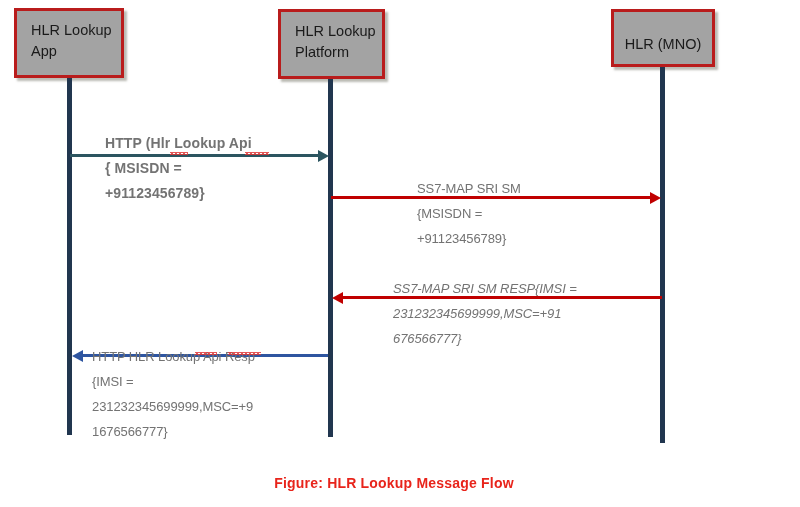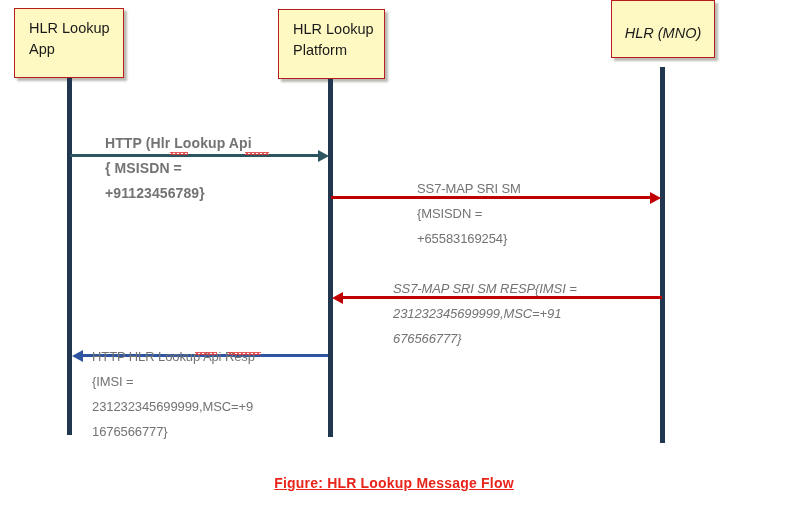--- a/index.html
+++ b/index.html
@@ -18,22 +18,22 @@
   .canvas {
     position: absolute;
     left: 0; top: 0;
     width: 800px;
     height: 507px;
   }
 
   
   .actor-box {
     position: absolute;
-    background: #fef9c3;
-    border: 1px solid #b91c1c;
+    background: #a3a3a3;
+    border: 3px solid #b91c1c;
     box-shadow: 3px 3px 2px rgba(150,150,140,0.65);
     box-sizing: border-box;
   }
   .actor-label {
     position: absolute;
     left: 14px;
     right: 6px;
     top: 9px;
     font-size: 14.5px;
     line-height: 21px;
@@ -99,58 +99,57 @@
   
   .caption {
     position: absolute;
     left: 0;
     width: 788px;
     text-align: center;
     font-weight: bold;
     font-size: 14px;
     color: #E8241B;
     letter-spacing: 0.2px;
-    text-decoration: underline;
   }
 </style>
 </head>
 <body>
 
 <div class="canvas">
 
   <div class="actor-box" style="left:14px; top:8px; width:110px; height:70px;">
     <div class="actor-label">HLR Lookup
 App</div>
   </div>
   <div class="lifeline" style="left:67px; top:78px; height:357px;"></div>
 
   <div class="actor-box" style="left:278px; top:9px; width:107px; height:70px;">
     <div class="actor-label">HLR Lookup
 Platform</div>
   </div>
   <div class="lifeline" style="left:328px; top:79px; height:358px;"></div>
 
-  <div class="actor-box" style="left:611px; top:0; width:104px; height:58px;font-style:italic;">
+  <div class="actor-box" style="left:611px; top:9px; width:104px; height:58px;">
     <div class="actor-label center">HLR (MNO)</div>
   </div>
   <div class="lifeline" style="left:660px; top:67px; height:376px;"></div>
 
   <div class="arrow-line" style="left:70px; top:154px; width:250px; background:#2C5560;"></div>
   <div class="arrow-head right" style="left:318px; top:149.5px; border-left-color:#2C5560;"></div>
   <div class="msg-text bold" style="left:105px; top:131px; width:215px;">HTTP  (Hlr Lookup Api
 { MSISDN =
 +91123456789}</div>
   <div class="squiggle" style="left:170px; top:152px; width:18px;"></div>
   <div class="squiggle" style="left:245px; top:152px; width:24px;"></div>
 
   <div class="arrow-line" style="left:331px; top:196px; width:321px; background:#C00000;"></div>
   <div class="arrow-head right" style="left:650px; top:191.5px; border-left-color:#C00000;"></div>
   <div class="msg-text" style="left:417px; top:176px; width:240px;">SS7-MAP SRI SM
 {MSISDN =
-+65583169254}</div>
++91123456789}</div>
 
   <div class="arrow-line" style="left:342px; top:296px; width:320px; background:#C00000;"></div>
   <div class="arrow-head left" style="left:332px; top:291.5px; border-right-color:#C00000;"></div>
   <div class="msg-text" style="left:393px; top:276px; width:275px;font-style:italic;">SS7-MAP SRI SM RESP{IMSI =
 231232345699999,MSC=+91
 676566777}</div>
 
   <div class="arrow-line" style="left:82px; top:354px; width:246px; background:#2E55A0;"></div>
   <div class="arrow-head left" style="left:72px; top:349.5px; border-right-color:#2E55A0;"></div>
   <div class="msg-text" style="left:92px; top:344px; width:230px;">HTTP  HLR Lookup Api Resp

